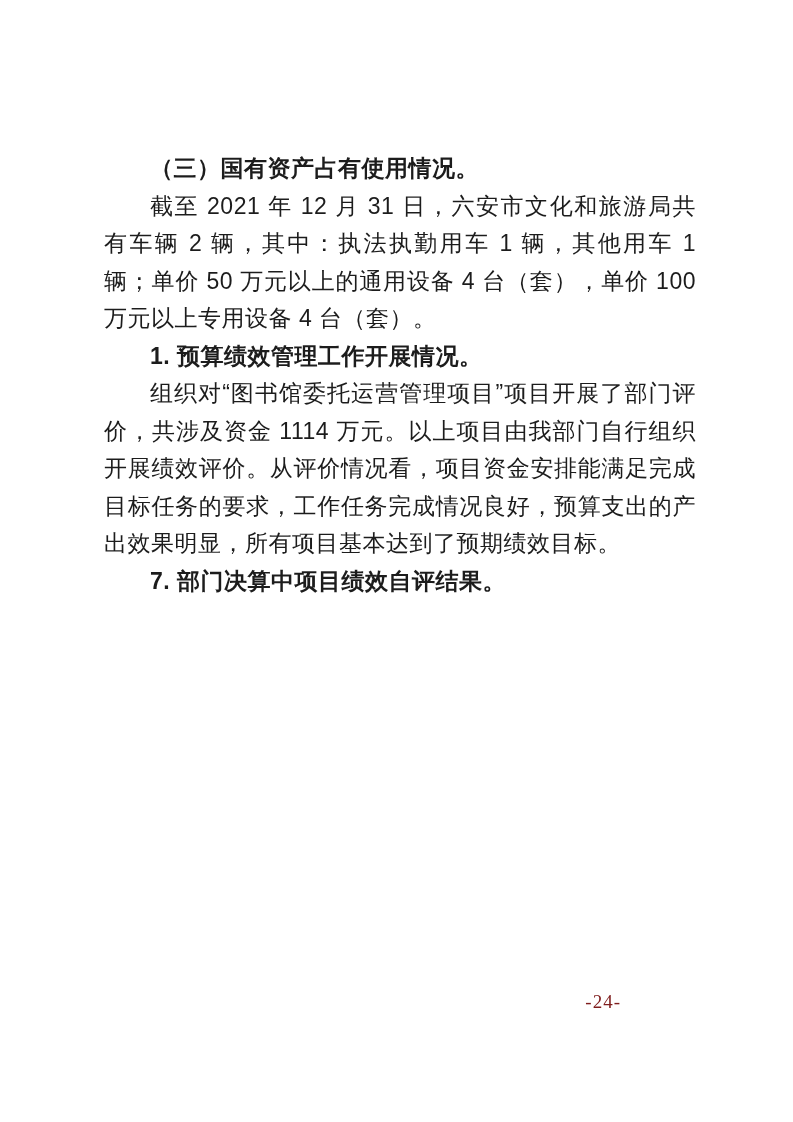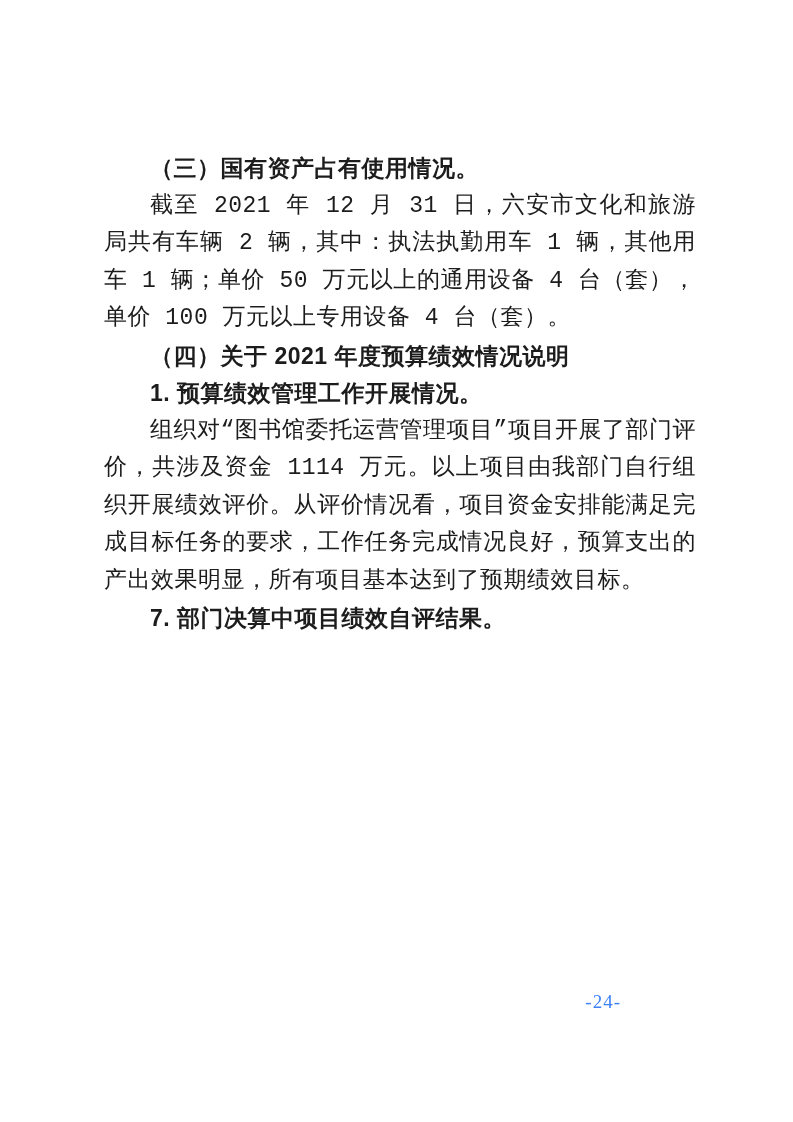--- a/index.html
+++ b/index.html
@@ -30,40 +30,39 @@
     text-align: justify;
     color: #1c1c1c;
     letter-spacing: 0.5px;
   }
   .block.heading {
     font-family: "Liberation Sans", "DejaVu Sans", sans-serif;
     font-weight: 700;
     text-align: left;
   }
   .block.paragraph {
-    font-family: Liberation Mono, monospace;
+    font-family: Liberation Sans, sans-serif;
     font-weight: 400;
   }
   .page-number {
     position: absolute;
     top: 991px;
     right: 100px;
     font-size: 19px;
     line-height: 22px;
-    color: #3b82f6;
+    color: #7f1d1d;
     font-family: "Liberation Serif", "DejaVu Serif", serif;
     letter-spacing: 1px;
   }
 </style>
 </head>
 <body>
 
 <div class="sheet">
   <div class="content">
       <div class="block heading">（三）国有资产占有使用情况。</div>
       <div class="block paragraph">截至 2021 年 12 月 31 日，六安市文化和旅游局共有车辆 2 辆，其中：执法执勤用车 1 辆，其他用车 1 辆；单价 50 万元以上的通用设备 4 台（套），单价 100 万元以上专用设备 4 台（套）。</div>
-      <div class="block heading">（四）关于 2021 年度预算绩效情况说明</div>
       <div class="block heading">1. 预算绩效管理工作开展情况。</div>
       <div class="block paragraph">组织对“图书馆委托运营管理项目”项目开展了部门评价，共涉及资金 1114 万元。以上项目由我部门自行组织开展绩效评价。从评价情况看，项目资金安排能满足完成目标任务的要求，工作任务完成情况良好，预算支出的产出效果明显，所有项目基本达到了预期绩效目标。</div>
       <div class="block heading">7. 部门决算中项目绩效自评结果。</div>
     </div>
   <div class="page-number">-24-</div>
 </div>
 
 </body></html>

